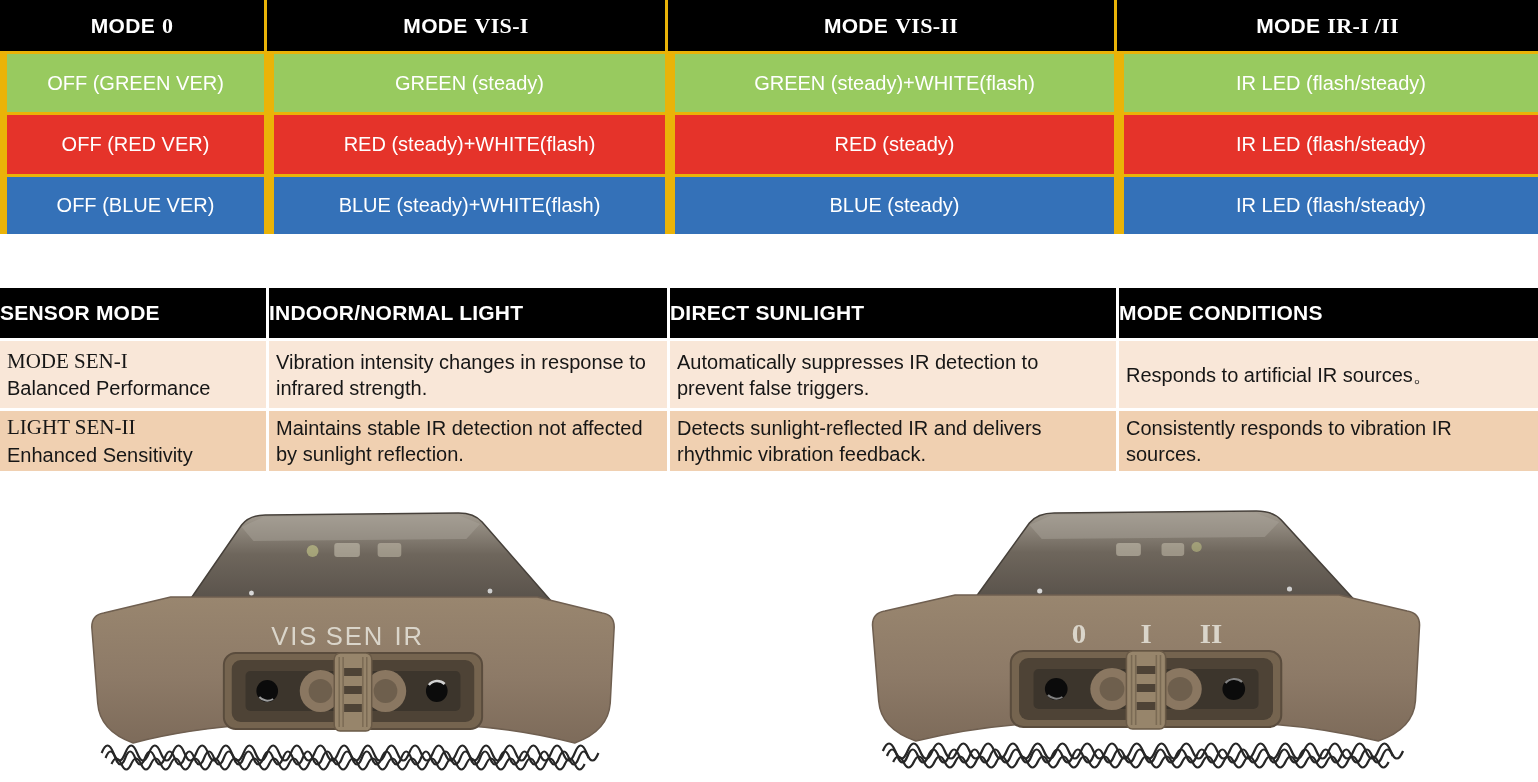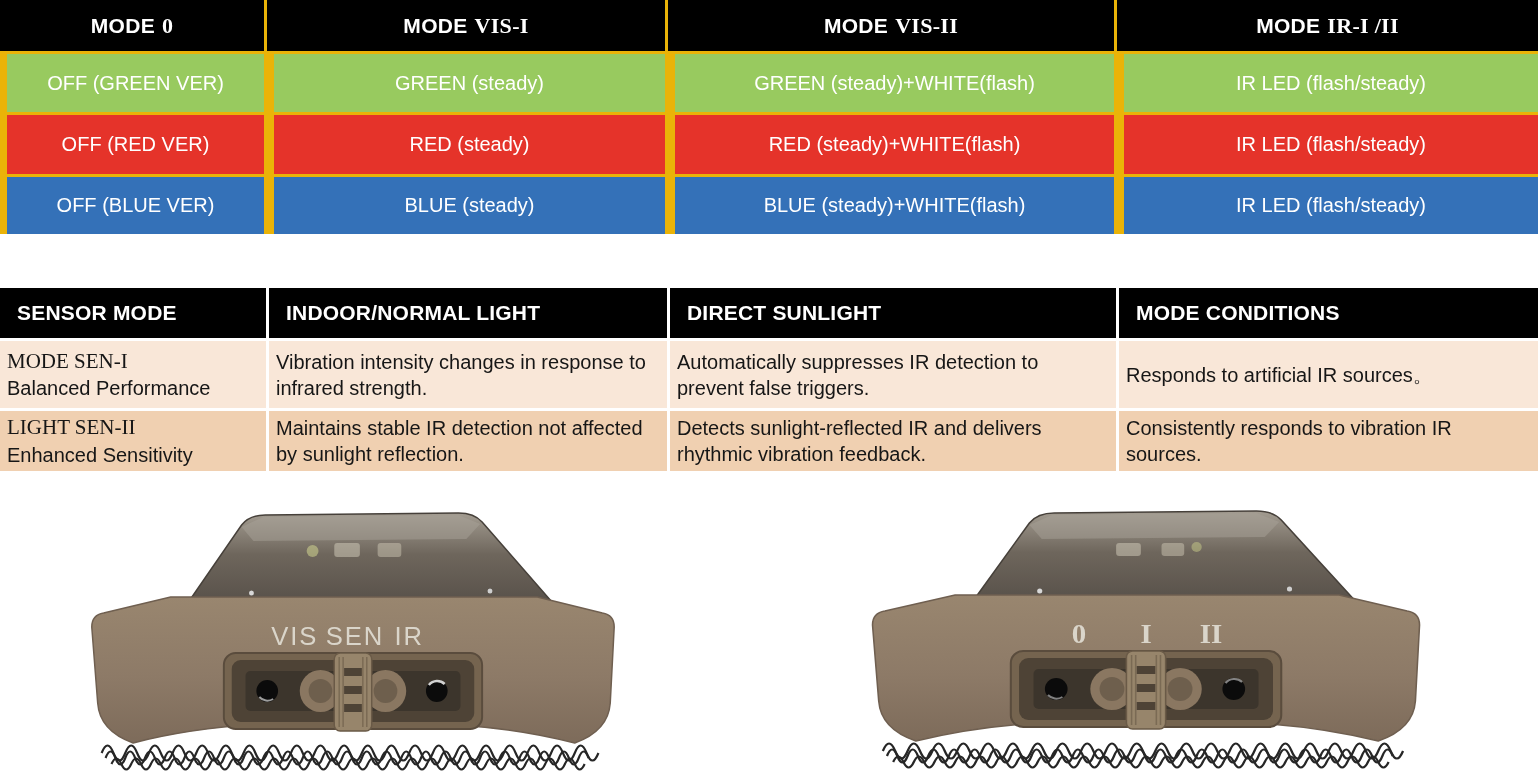--- a/index.html
+++ b/index.html
@@ -29,21 +29,21 @@
   .row-blue{background:#3471B8;}
 
   
   .sensor-table{
     position:absolute;left:0;top:288px;width:1538px;
     display:grid;grid-template-columns:266px 398px 446px 419px;
     grid-template-rows:50px 67px 60px;gap:3px;background:#ffffff;
   }
   .sensor-table .hcell{
     background:#000000;color:#ffffff;font-weight:bold;font-size:21px;
-    display:flex;align-items:center;padding-left:17px;letter-spacing:.2px;
+    display:flex;align-items:center;padding-left:0;letter-spacing:.2px;
   }
   .sensor-cell{
     font-size:20px;color:#161616;display:flex;flex-direction:column;justify-content:center;
     padding:2px 7px;line-height:1.3;
   }
   .peach1{background:#F9E7D8;}
   .peach2{background:#F0D0B1;}
   .mode-name{font-family:"Liberation Serif",serif;font-weight:normal;font-size:21px;}
 
   
@@ -74,27 +74,27 @@
     <span>MODE</span>
     <span class="hsuffix">IR-I /II</span>
   </div>
 
   <div class="mode-cell row-green">OFF (GREEN VER)</div>
   <div class="mode-cell row-green">GREEN (steady)</div>
   <div class="mode-cell row-green">GREEN (steady)+WHITE(flash)</div>
   <div class="mode-cell row-green">IR LED (flash/steady)</div>
 
   <div class="mode-cell row-red">OFF (RED VER)</div>
+  <div class="mode-cell row-red">RED (steady)+WHITE(flash)</div>
   <div class="mode-cell row-red">RED (steady)</div>
-  <div class="mode-cell row-red">RED (steady)+WHITE(flash)</div>
   <div class="mode-cell row-red">IR LED (flash/steady)</div>
 
   <div class="mode-cell row-blue">OFF (BLUE VER)</div>
+  <div class="mode-cell row-blue">BLUE (steady)+WHITE(flash)</div>
   <div class="mode-cell row-blue">BLUE (steady)</div>
-  <div class="mode-cell row-blue">BLUE (steady)+WHITE(flash)</div>
   <div class="mode-cell row-blue">IR LED (flash/steady)</div>
 </div>
 
 <div class="sensor-table">
   <div class="hcell">SENSOR MODE</div>
   <div class="hcell">INDOOR/NORMAL LIGHT</div>
   <div class="hcell">DIRECT SUNLIGHT</div>
   <div class="hcell">MODE CONDITIONS</div>
 
   <div class="sensor-cell peach1">

